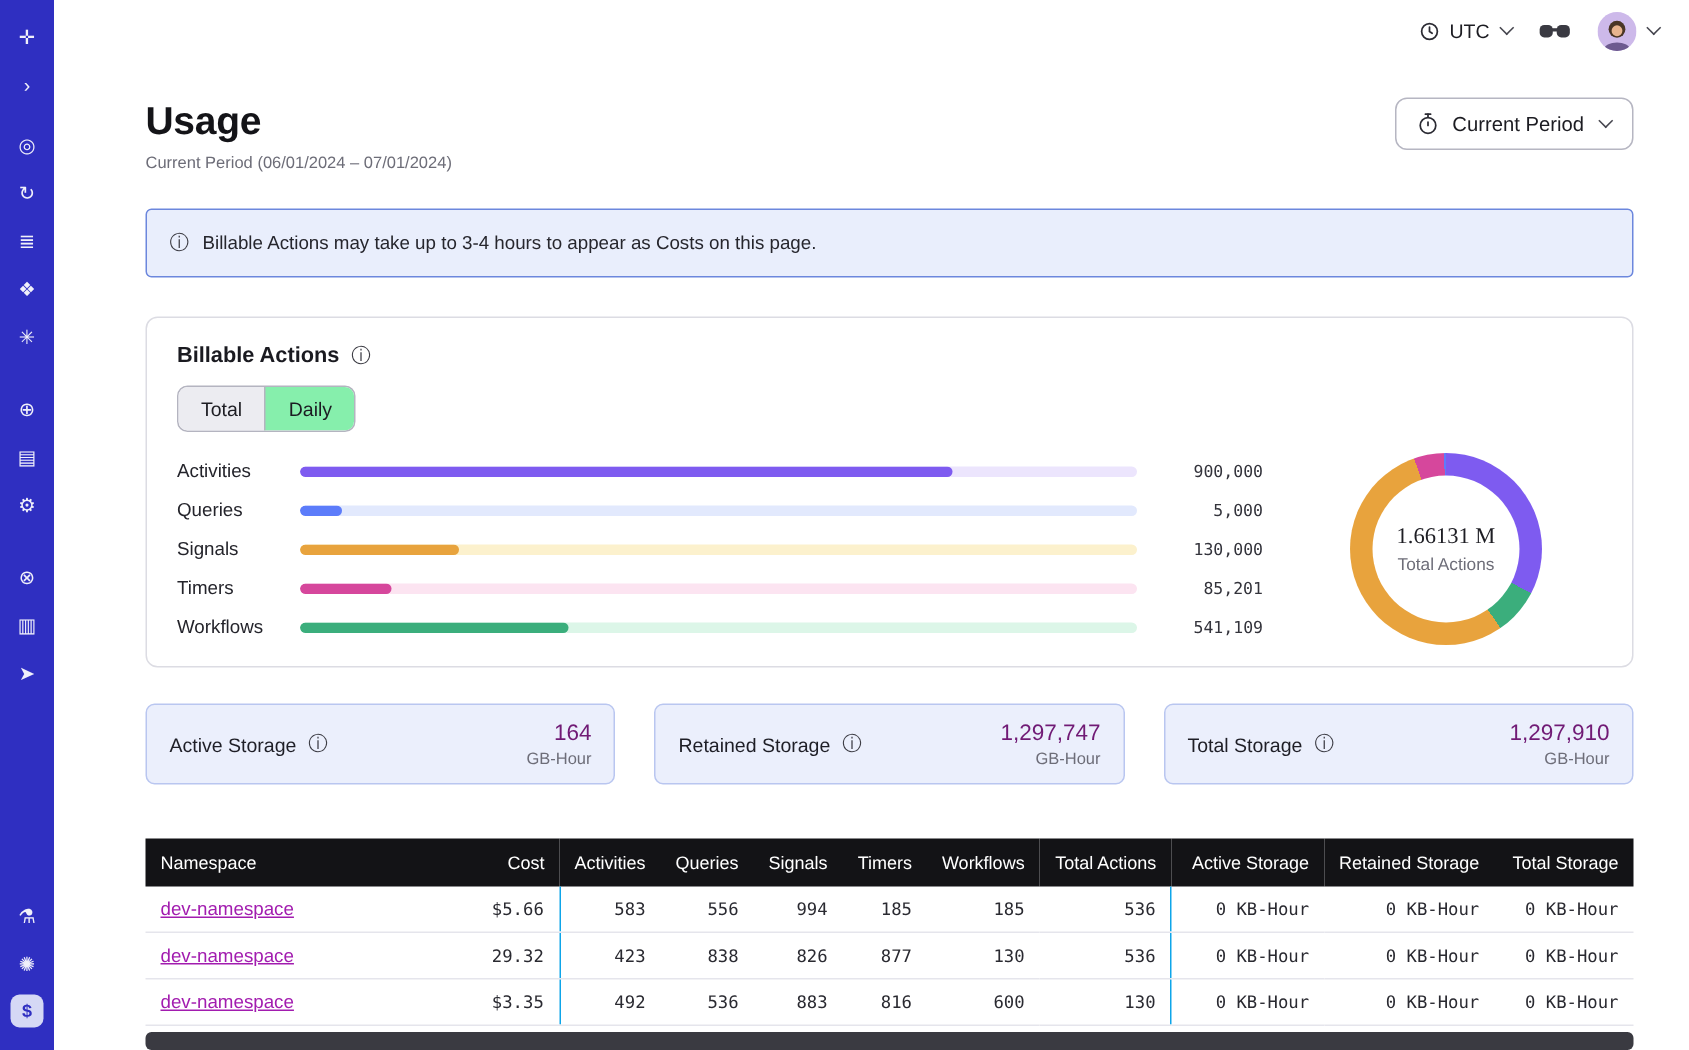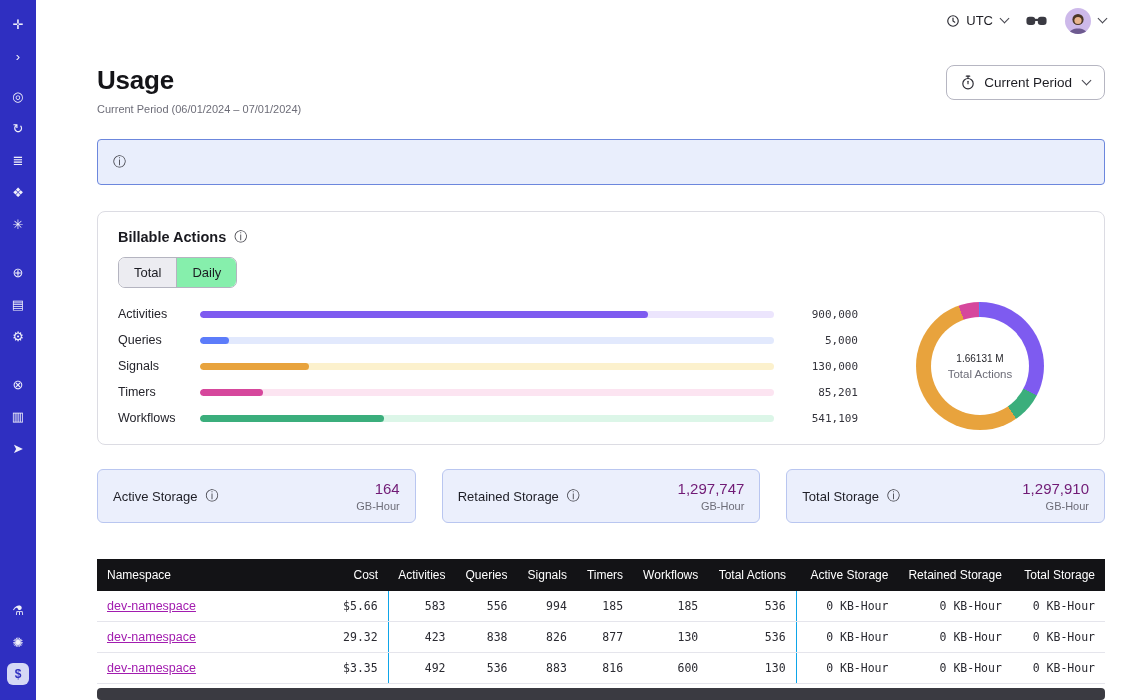--- a/index.html
+++ b/index.html
@@ -21,21 +21,21 @@
   
   .main { flex: 1; display: flex; flex-direction: column; min-width: 0; }
   .topbar { height: 44px; display: flex; align-items: center; justify-content: flex-end;
     gap: 18px; padding: 0 20px; background: #fff; }
   .tz, .iconbtn, .avatarbtn { display: flex; align-items: center; gap: 6px; background: none;
     border: none; font-family: "Liberation Sans", sans-serif; font-size: 13px; color: #1c1c22; cursor: pointer; }
   .chev { width: 7px; height: 7px; border-right: 1.6px solid #45454e; border-bottom: 1.6px solid #45454e;
     transform: rotate(45deg); display: inline-block; margin-top: -4px; margin-left: 2px; }
 
   
-  .content { flex: 1; padding: 24px 21px 0 61px; }
+  .content { flex: 1; padding: 24px 37px 0 61px; }
   .page-head { display: flex; justify-content: space-between; align-items: flex-start; }
   h1 { font-size: 26px; font-weight: 600; color: #141418; letter-spacing: -.2px; }
   .subtitle { font-size: 11px; color: #6d6d78; margin-top: 7px; }
   .period-btn { display: flex; align-items: center; gap: 9px; border: 1px solid #b6b6c2;
     background: #fff; border-radius: 8px; padding: 9px 14px; font-size: 13.5px; font-weight: 500;
     color: #1c1c22; cursor: pointer; font-family: "Liberation Sans", sans-serif; }
 
   .banner { margin-top: 24px; background: #e9eefc; border: 1px solid #6c87dd; border-radius: 4px;
     padding: 13px 15px; font-size: 12.5px; color: #26262d; display: flex; align-items: center; gap: 9px; }
   .info { font-size: 13px; color: #3c3c44; }
@@ -55,21 +55,21 @@
   .bar-row { display: flex; align-items: center; height: 18px; }
   .bar-label { width: 74px; font-size: 12.5px; color: #24242b; flex-shrink: 0; }
   .bar-track { flex: 1; height: 7px; border-radius: 4px; position: relative; margin: 0 14px 0 8px; overflow: hidden; }
   .bar-fill { position: absolute; left: 0; top: 0; height: 100%; border-radius: 4px; }
   .bar-value { width: 70px; text-align: right; font-family: "DejaVu Sans Mono", monospace;
     font-size: 11px; color: #34343c; flex-shrink: 0; }
   .donut-wrap { width: 208px; display: flex; justify-content: center; }
   .donut { width: 128px; height: 128px; border-radius: 50%; position: relative; }
   .donut-center { position: absolute; inset: 15px; background: #fff; border-radius: 50%;
     display: flex; flex-direction: column; align-items: center; justify-content: center; gap: 4px; }
-  .donut-value { font-family: Liberation Sans, sans-serif; font-size: 10px; color: #1e1e24; }
+  .donut-value { font-family: Liberation Serif, serif; font-size: 15px; color: #1e1e24; }
   .donut-label { font-size: 11.5px; color: #6d6d78; }
 
   
   .stats { display: flex; gap: 26px; margin-top: 24px; }
   .stat-card { flex: 1; background: #ebeffc; border: 1px solid #b9c6f0; border-radius: 6px;
     padding: 10px 15px; display: flex; justify-content: space-between; align-items: center; }
   .stat-label { font-size: 13px; color: #1e1e26; display: flex; gap: 8px; align-items: center; }
   .stat-right { text-align: right; }
   .stat-value { font-family: Liberation Sans, sans-serif; font-size: 15px; color: #701a75; }
   .stat-unit { font-size: 11px; color: #6d6d78; margin-top: 3px; }
@@ -177,20 +177,21 @@
               <path d="M9 2h6"></path>
               <path d="M12 2v3"></path>
             </svg>
           <span>Current Period</span>
           <span class="chev"></span>
         </button>
       </div>
 
       <div class="banner">
         <span class="info">ⓘ</span>
+        <span>Billable Actions may take up to 3-4 hours to appear as Costs on this page.</span>
       </div>
 
       <section class="card">
         <div class="card-title-row">
           <span class="card-title">Billable Actions</span>
           <span class="info">ⓘ</span>
         </div>
         <div class="tabs">
           <button class="tab active">Total</button>
           <button class="tab">Daily</button>

